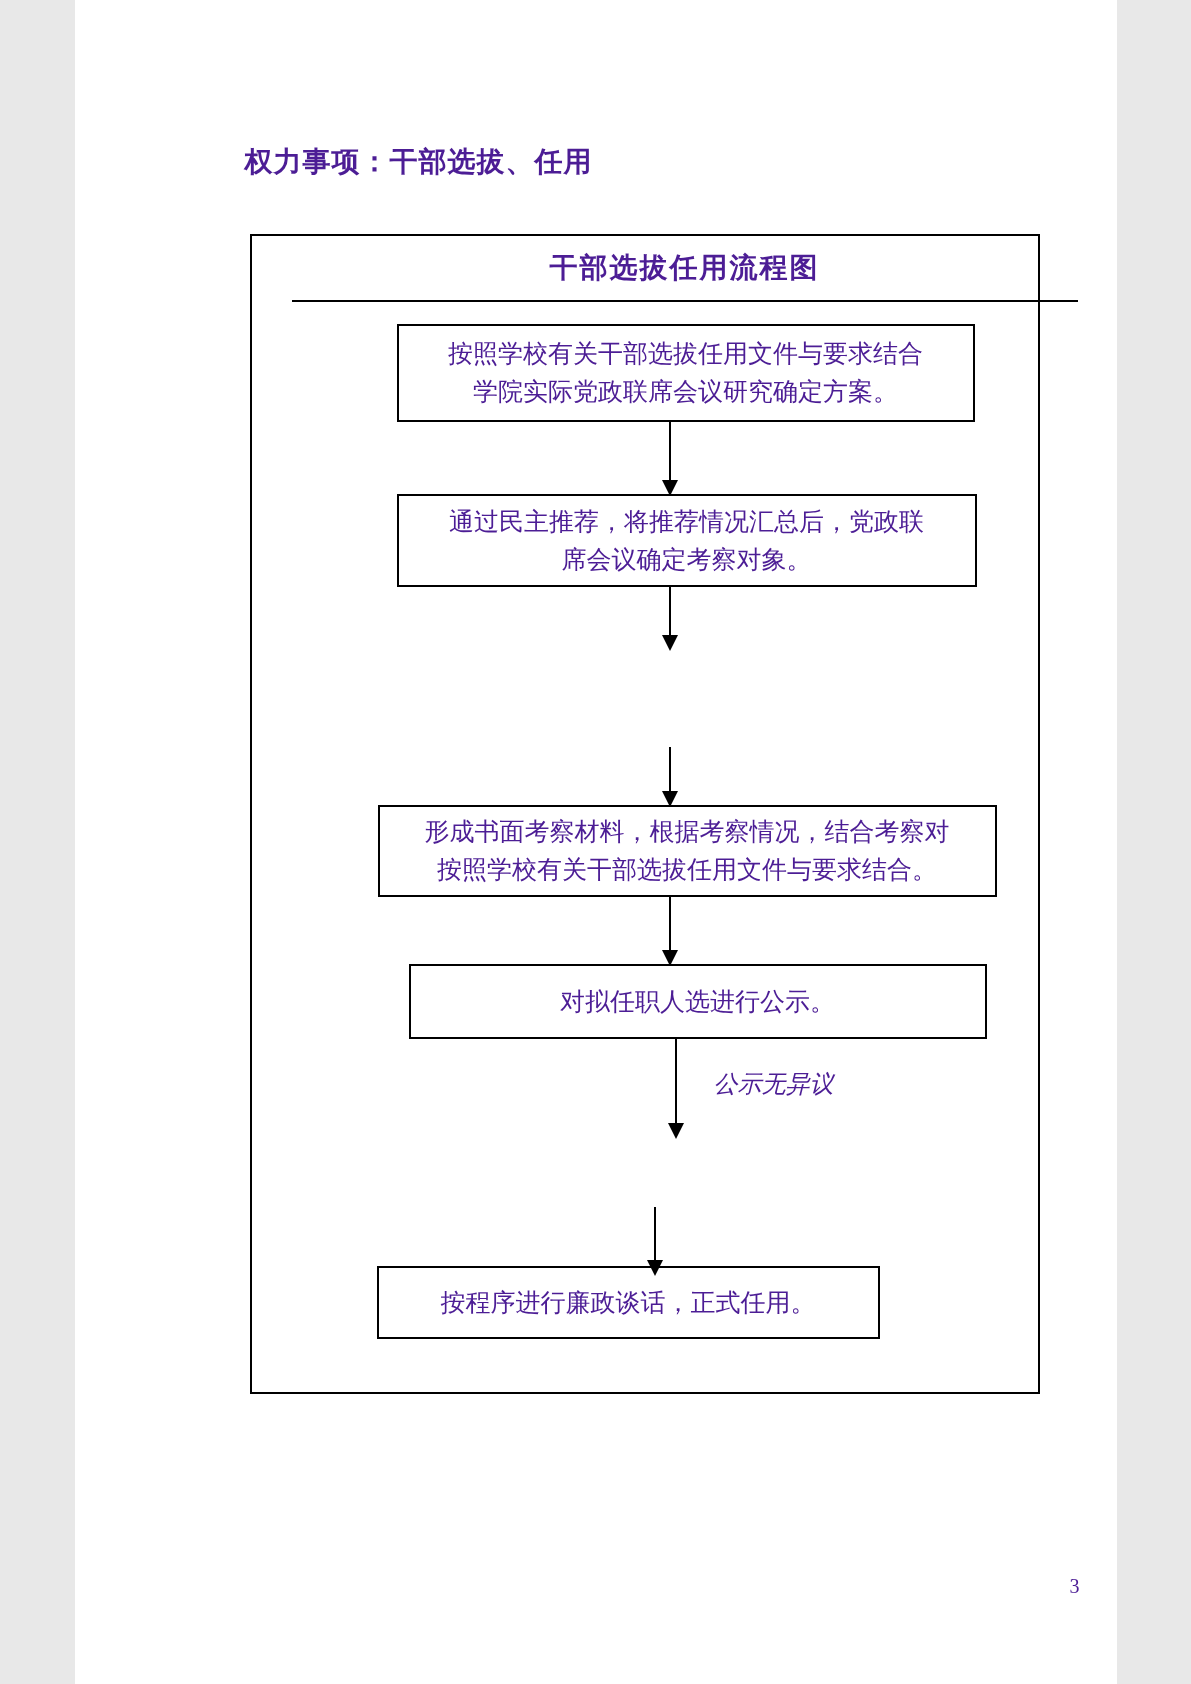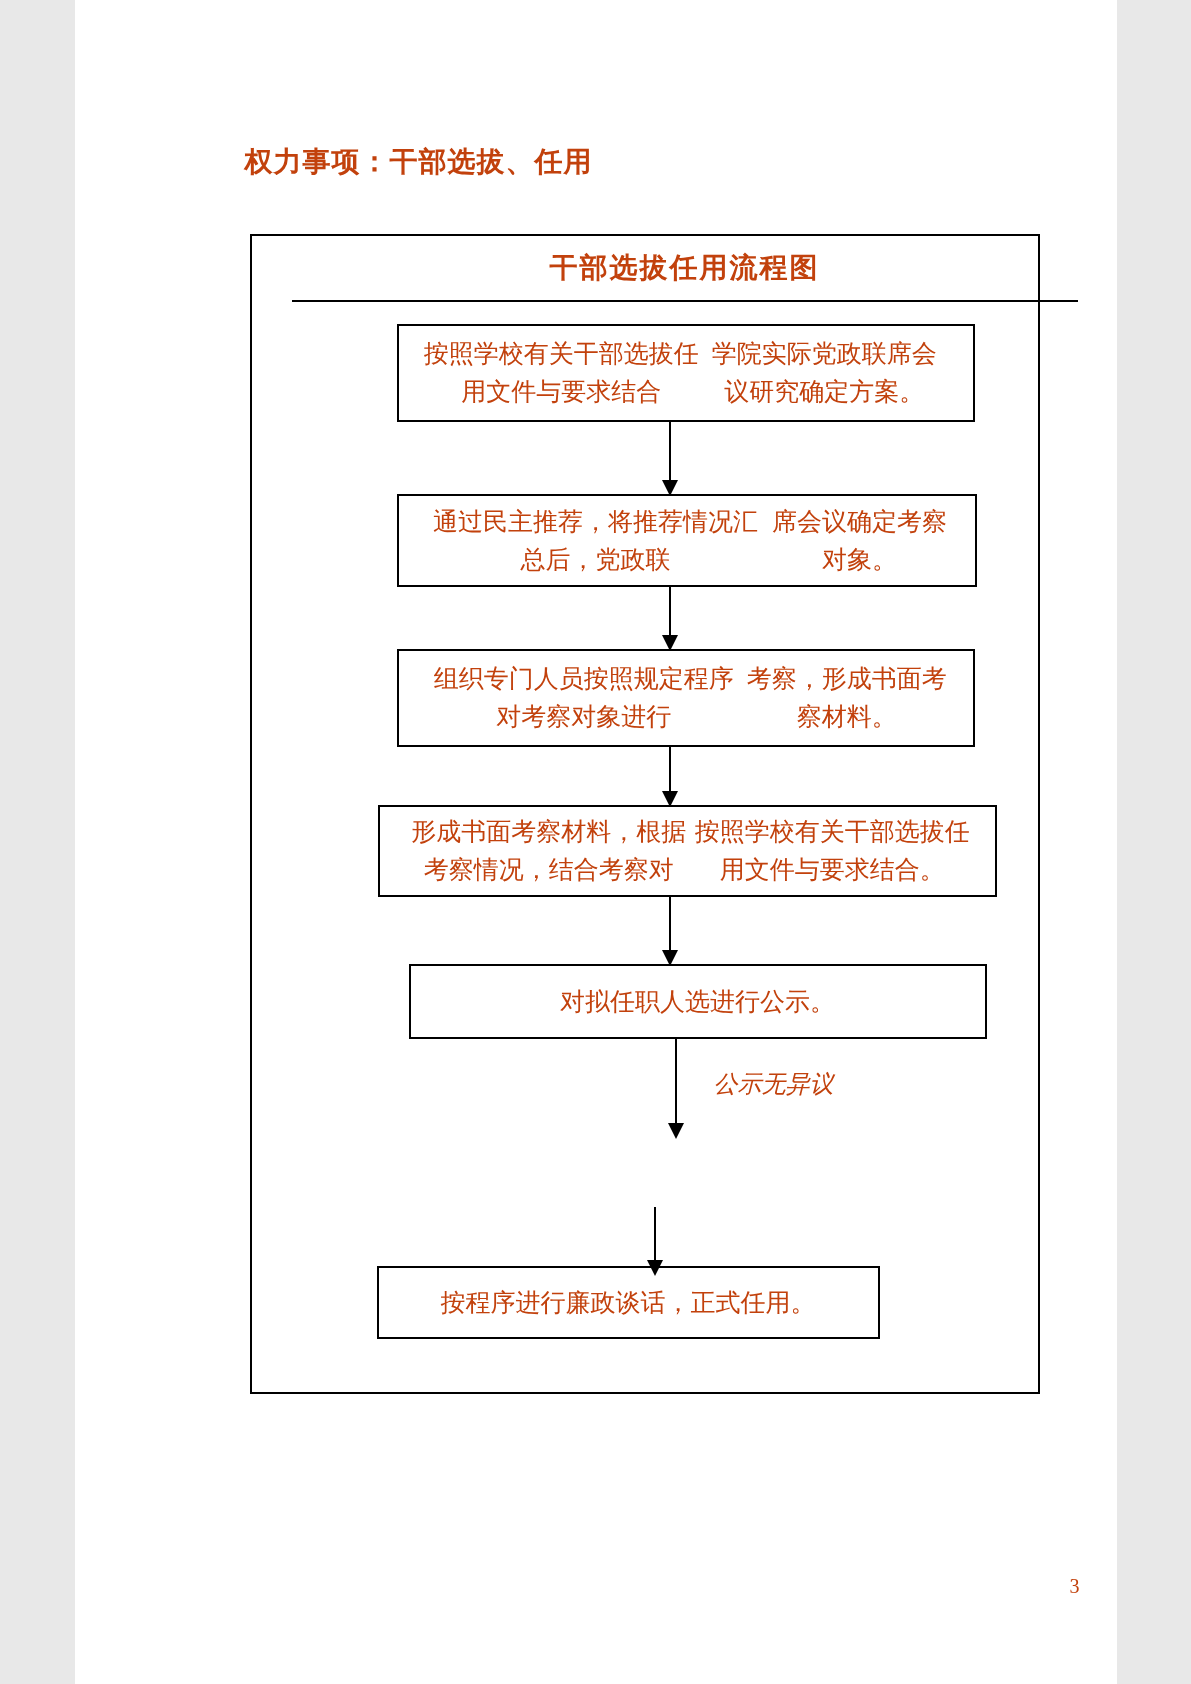--- a/index.html
+++ b/index.html
@@ -1,20 +1,20 @@
 <!DOCTYPE html>
 <html><head>
 <meta charset="utf-8">
 <style>
   html,body{margin:0;padding:0;background:#e8e8e8;}
   .page{
     position:relative;
     width:1042px;height:1684px;
     background:#ffffff;
-    color:#c2410c;
+    color:#4c1d95;
     font-family:"Liberation Serif","DejaVu Serif",serif;
     margin:0 auto;
     overflow:hidden;
   }
   .doc-heading{
     position:absolute;
     left:170px;top:143px;
     font-size:28px;
     font-weight:700;
     letter-spacing:1px;
@@ -33,21 +33,21 @@
     width:100%;height:66px;
     border-bottom:2px solid #000;
     box-sizing:border-box;
     display:flex;align-items:center;justify-content:center;
     font-size:28px;font-weight:700;letter-spacing:2px;margin-left:40px;
   }
   .step{
     position:absolute;
     border:2px solid #000;
     box-sizing:border-box;
-    display:flex;
+    display:flex;flex-direction:column;
     align-items:center;justify-content:center;
     text-align:center;
     font-size:25px;
     line-height:38px;
     padding:0 24px;
   }
   .arrow{
     position:absolute;
     width:2px;
     background:#000;
@@ -91,24 +91,20 @@
 
     <div class="arrow" style="left:417px;top:186px;height:72px"></div>
 
     <div class="step" style="left:145px;top:258px;width:580px;height:93px">
       <div>通过民主推荐，将推荐情况汇总后，党政联</div>
       <div>席会议确定考察对象。</div>
     </div>
 
     <div class="arrow" style="left:417px;top:351px;height:62px"></div>
 
-    <div class="step" style="left:145px;top:413px;width:578px;height:98px">
-      <div>组织专门人员按照规定程序对考察对象进行</div>
-      <div>考察，形成书面考察材料。</div>
-    </div>
 
     <div class="arrow" style="left:417px;top:511px;height:58px"></div>
 
     <div class="step" style="left:126px;top:569px;width:619px;height:92px">
       <div>形成书面考察材料，根据考察情况，结合考察对</div>
       <div>按照学校有关干部选拔任用文件与要求结合。</div>
     </div>
 
     <div class="arrow" style="left:417px;top:661px;height:67px"></div>
 

